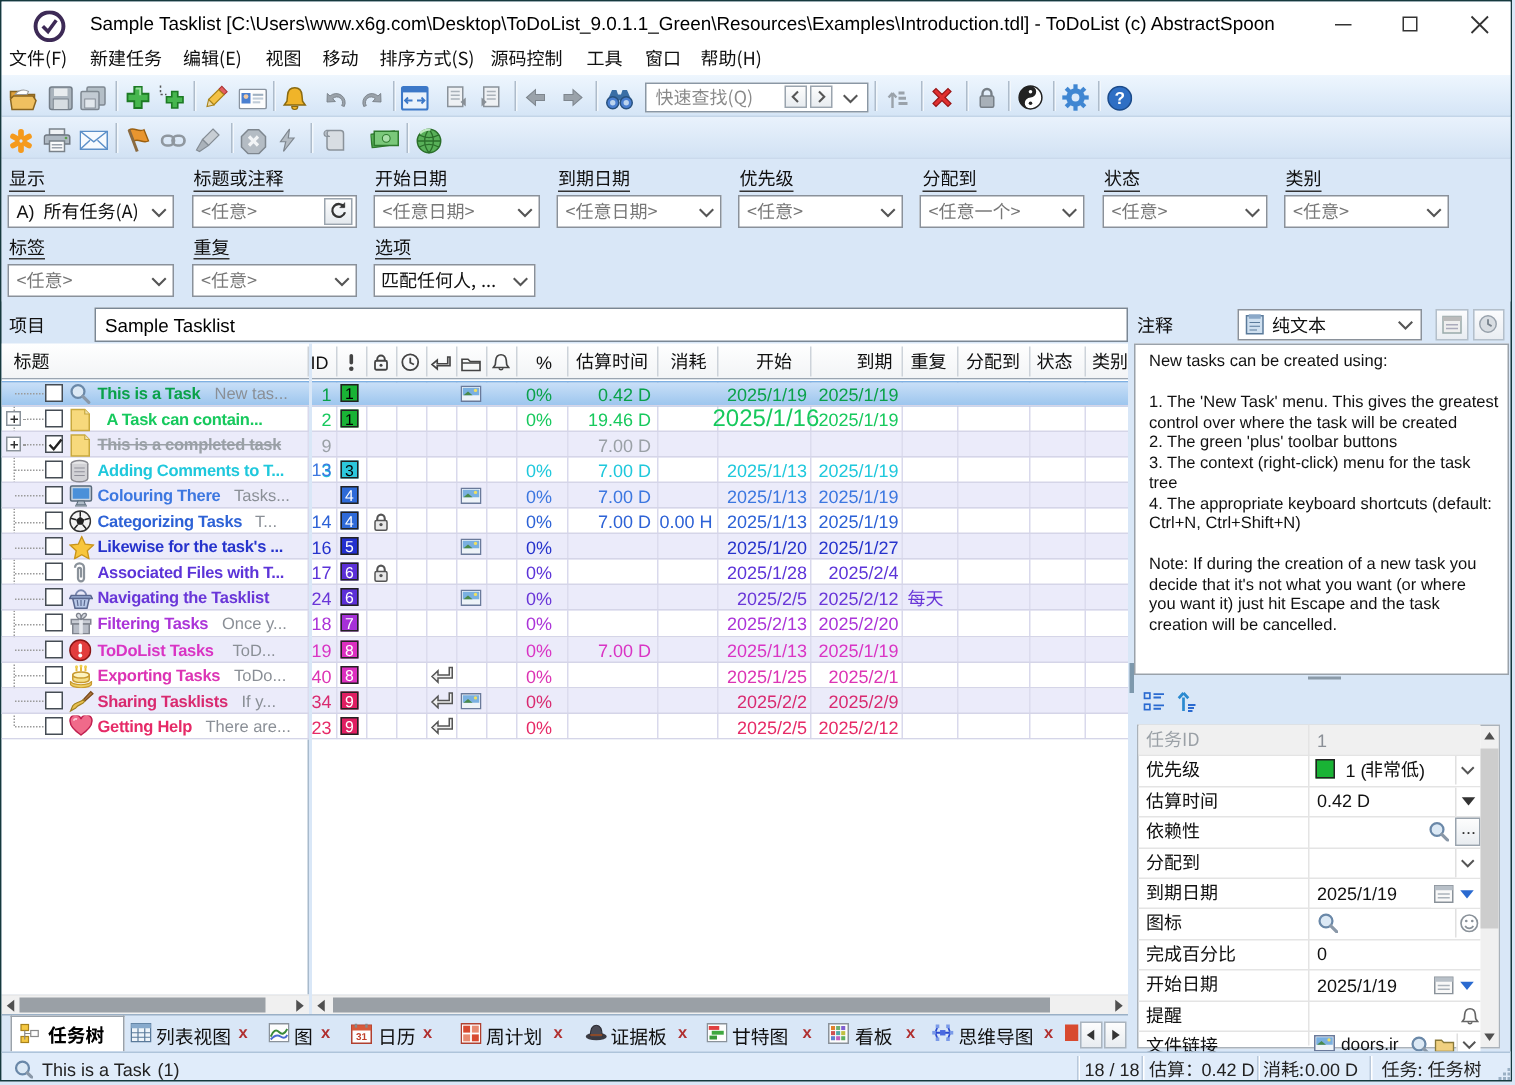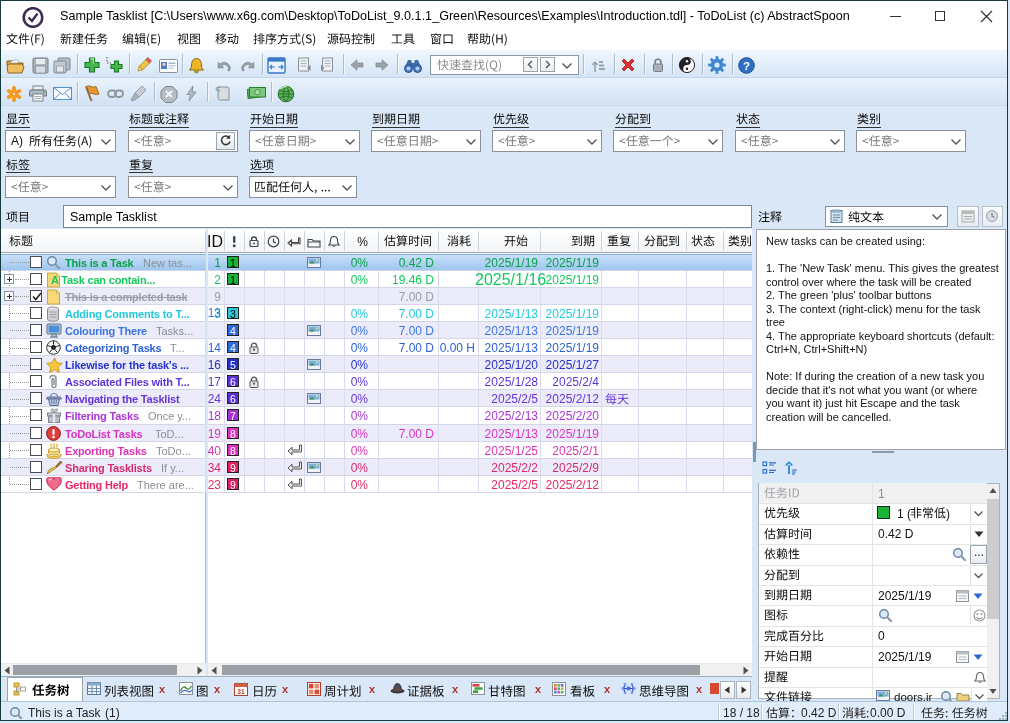--- a/index.html
+++ b/index.html
@@ -598,21 +598,21 @@
 <div style="position:absolute;left:600px;top:230px;width:1px;height:20px;background:#cdd3da"></div>
 <div style="position:absolute;left:637px;top:230px;width:1px;height:20px;background:#cdd3da"></div>
 <div style="position:absolute;left:685px;top:230px;width:1px;height:20px;background:#cdd3da"></div>
 <div style="position:absolute;left:722px;top:230px;width:1px;height:20px;background:#cdd3da"></div>
 <svg style="position:absolute;left:8px;top:234px;overflow:visible" width="24" height="13">
       <g transform="translate(0,10.3)" fill="#111">
         <path transform="translate(0.0,0) scale(0.012000,-0.012000)" d="M466 764H902V693H466ZM422 525H956V454H422ZM636 490H712V17Q712 -15 704 -34Q696 -52 674 -62Q652 -71 617 -74Q581 -76 529 -76Q527 -59 520 -37Q513 -16 505 1Q544 0 576 0Q607 -0 617 0Q628 1 632 5Q636 8 636 18ZM779 325 843 345Q868 296 891 241Q913 185 931 133Q949 81 957 41L888 16Q880 56 864 109Q847 162 825 219Q803 275 779 325ZM491 342 560 327Q545 269 523 213Q502 156 477 106Q452 56 425 18Q418 23 407 31Q396 38 384 46Q373 53 364 57Q406 111 439 187Q472 263 491 342ZM49 628H408V558H49ZM202 840H277V-79H202ZM193 586 244 570Q231 515 212 455Q194 395 170 338Q147 280 121 230Q94 180 66 145Q62 155 54 168Q47 181 39.0 193Q31 206 24 215Q58 256 92 318Q125 380 151 451Q178 522 193 586ZM272 537Q281 527 300 503Q320 478 343 449Q366 420 385 396Q404 371 412 360L368 301Q358 318 341 347Q323 375 302 406Q282 437 264 463Q245 489 234 503Z"></path>
         <path transform="translate(12.0,0) scale(0.012000,-0.012000)" d="M176 615V539H380V615ZM176 743V668H380V743ZM108 798H450V484H108ZM49 410H501V351H49ZM499 794H955V733H499ZM252 390H317V9L252 48ZM282 244H483V186H282ZM691 773 767 759Q752 720 736 680Q721 641 708 613L647 627Q659 659 672 700Q684 741 691 773ZM168 198Q194 134 236 95Q277 57 334 37Q390 17 461 11Q531 4 615 4Q629 4 662 4Q696 4 740 4Q784 5 829 5Q873 5 910 5Q946 6 963 6Q955 -5 947 -24Q939 -43 936 -58H868H614Q520 -58 442 -50Q365 -41 303 -16Q242 9 197 56Q152 104 121 182ZM540 636H907V219H841V579H603V215H540ZM124 302 188 298Q182 177 160 83Q139 -12 88 -78Q83 -73 72 -66Q62 -59 52 -52Q41 -45 33 -41Q83 17 102 105Q120 193 124 302ZM695 530H759Q756 425 746 343Q735 261 709 201Q682 141 631 98Q580 55 494 27Q489 38 479 53Q468 68 458 77Q537 101 583 139Q630 177 653 231Q676 285 684 359Q693 433 695 530ZM730 186 774 226Q805 205 839 178Q873 152 904 126Q934 100 954 79L908 33Q889 54 859 81Q829 108 795 136Q762 163 730 186Z"></path>
       </g>
     </svg>
-<div style="position:absolute;left:206px;top:234px;font-size:16px;color:#111;font-weight:400;white-space:nowrap;line-height:14px;">ID</div>
+<div style="position:absolute;left:206px;top:234px;font-size:12px;color:#111;font-weight:400;white-space:nowrap;line-height:14px;">ID</div>
 <svg style="position:absolute;left:229px;top:234px;" width="8" height="13" viewBox="0 0 8 13">
       <rect x="3" y="1" width="2.4" height="7" rx="1.2" fill="#444"></rect>
       <circle cx="4.2" cy="10.8" r="1.5" fill="#444"></circle>
     </svg>
 <svg style="position:absolute;left:247px;top:234px;" width="12" height="13" viewBox="0 0 12 13">
       <path d="M3.5 5.5 V4.5 a2.5 2.5 0 0 1 5 0 V5.5" fill="none" stroke="#444" stroke-width="1.3"></path>
       <rect x="2" y="5.5" width="8" height="6" rx="1" fill="none" stroke="#444" stroke-width="1.2"></rect>
       <circle cx="6" cy="8.5" r="1" fill="#444"></circle>
     </svg>
 <svg style="position:absolute;left:266px;top:234px;" width="13" height="13" viewBox="0 0 13 13">
@@ -724,21 +724,21 @@
 <div style="position:absolute;left:0px;top:285.70000000000005px;width:751px;height:1px;background:#d5d5e8"></div>
 <div style="position:absolute;left:3px;top:273.15000000000003px;width:10px;height:10px;background:#fff;border:1px solid #8a929a"></div>
 <div style="position:absolute;left:5.5px;top:277.65000000000003px;width:5px;height:1px;background:#333"></div>
 <div style="position:absolute;left:7.5px;top:275.65000000000003px;width:1px;height:5px;background:#333"></div>
 <div style="position:absolute;left:14px;top:278.15000000000003px;width:14px;height:1px;border-top:1px dotted #9a9a9a"></div>
 <div style="position:absolute;left:29px;top:271.6px;width:12px;height:12px;background:#fff;border:1px solid #454c54"></div>
 <svg style="position:absolute;left:45px;top:270.6px;" width="15" height="16" viewBox="0 0 15 16">
       <path d="M1.5 1 h9 l3 3 v11 h-12z" fill="#f7d97c" stroke="#c9a93e" stroke-width="1"></path>
       <path d="M10.5 1 v3 h3" fill="#efe3b0" stroke="#c9a93e" stroke-width="0.8"></path>
     </svg>
-<div style="position:absolute;left:50px;top:272.6px;font-size:11px;color:#17c95d;font-weight:700;white-space:nowrap;line-height:13px;letter-spacing:-0.2px">A Task can contain...</div>
+<div style="position:absolute;left:70px;top:272.6px;font-size:11px;color:#17c95d;font-weight:700;white-space:nowrap;line-height:13px;letter-spacing:-0.2px">A Task can contain...</div>
 <div style="position:absolute;left:198px;top:271.6px;width:22px;text-align:right;font-size:12px;color:#17c95d;font-weight:400;white-space:nowrap;line-height:14px;">2</div>
 <div style="position:absolute;left:226px;top:271.6px;width:12px;height:12px;background:#19b335;border:1px solid #222;color:#000;font-size:10.5px;text-align:center;line-height:12px">1</div>
 <div style="position:absolute;left:333px;top:271.6px;width:34px;text-align:right;font-size:12px;color:#17c95d;font-weight:400;white-space:nowrap;line-height:14px;">0%</div>
 <div style="position:absolute;left:371px;top:271.6px;width:62px;text-align:right;font-size:12px;color:#17c95d;font-weight:;white-space:nowrap;line-height:14px;">19.46 D</div>
 <div style="position:absolute;left:474px;top:271.6px;width:63px;text-align:right;font-size:16px;color:#17c95d;font-weight:400;white-space:nowrap;line-height:14px;">2025/1/16</div>
 <div style="position:absolute;left:536px;top:271.6px;width:62px;text-align:right;font-size:12px;color:#17c95d;font-weight:400;white-space:nowrap;line-height:14px;">2025/1/19</div>
 <div style="position:absolute;left:0px;top:286.7px;width:751px;height:17.1px;background:#ebebfa"></div>
 <div style="position:absolute;left:204px;top:286.7px;width:1px;height:17.1px;background:#dcdcEE"></div>
 <div style="position:absolute;left:223px;top:286.7px;width:1px;height:17.1px;background:#dcdcEE"></div>
 <div style="position:absolute;left:243px;top:286.7px;width:1px;height:17.1px;background:#dcdcEE"></div>

